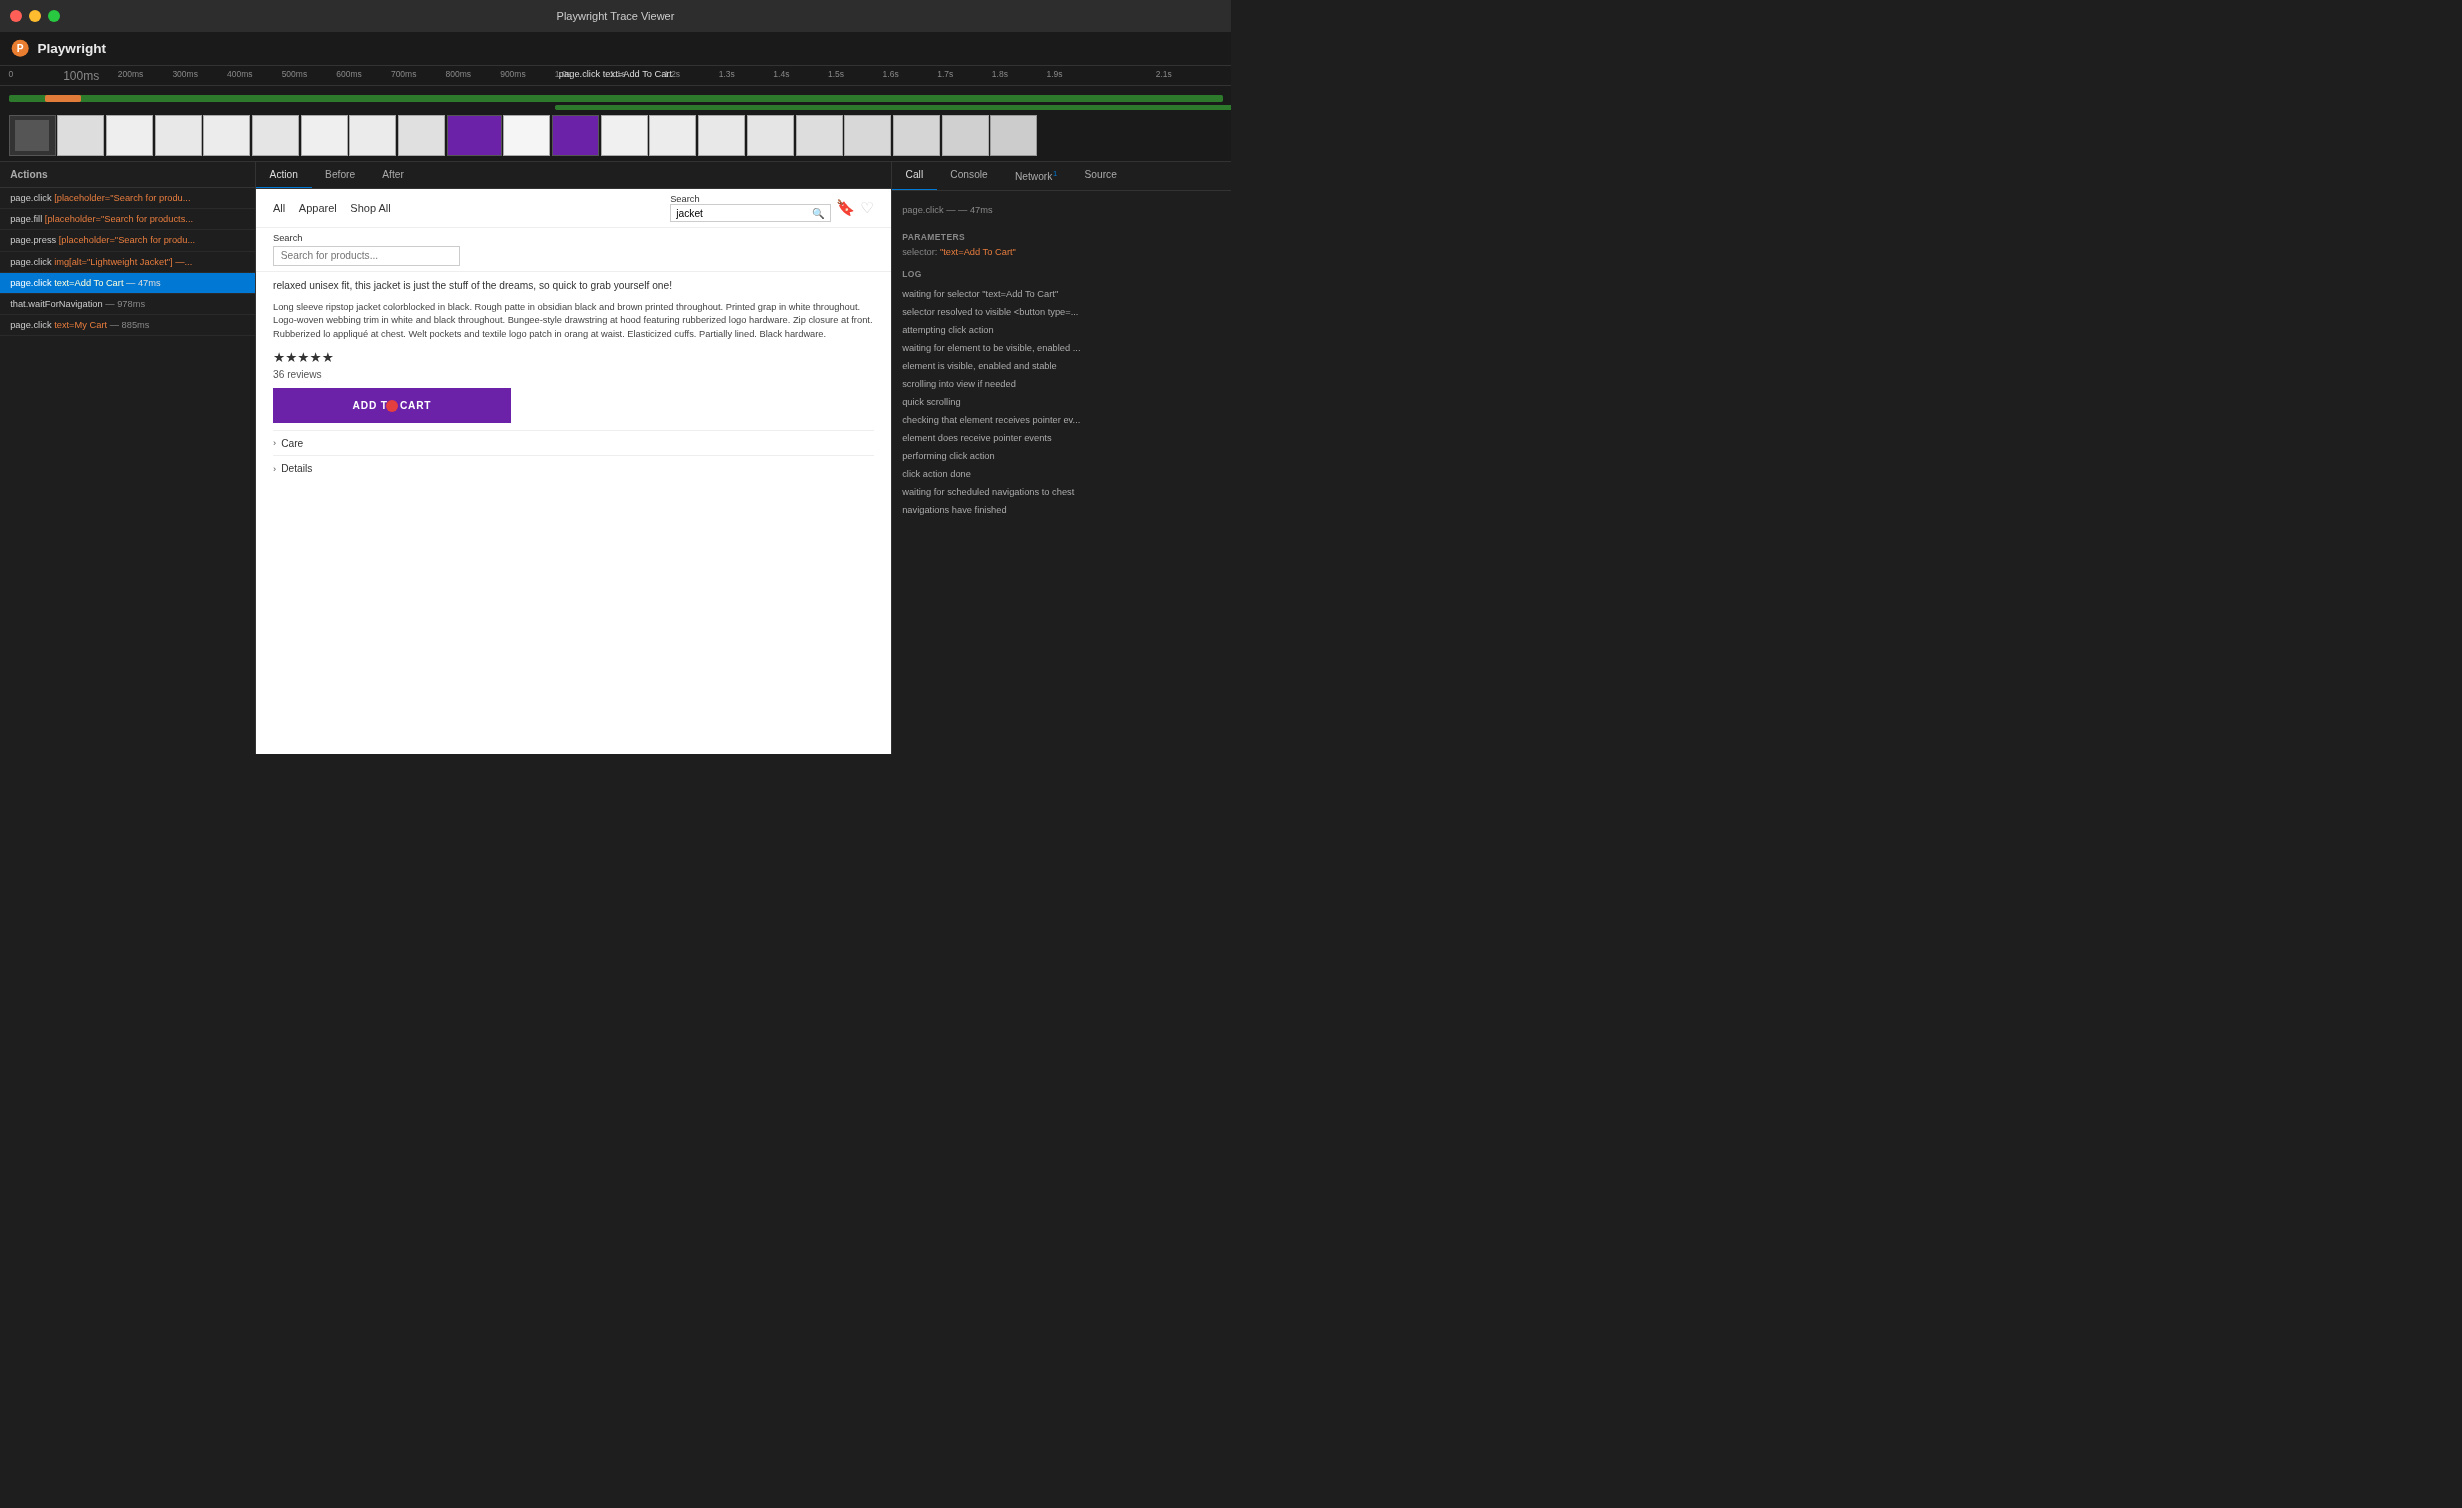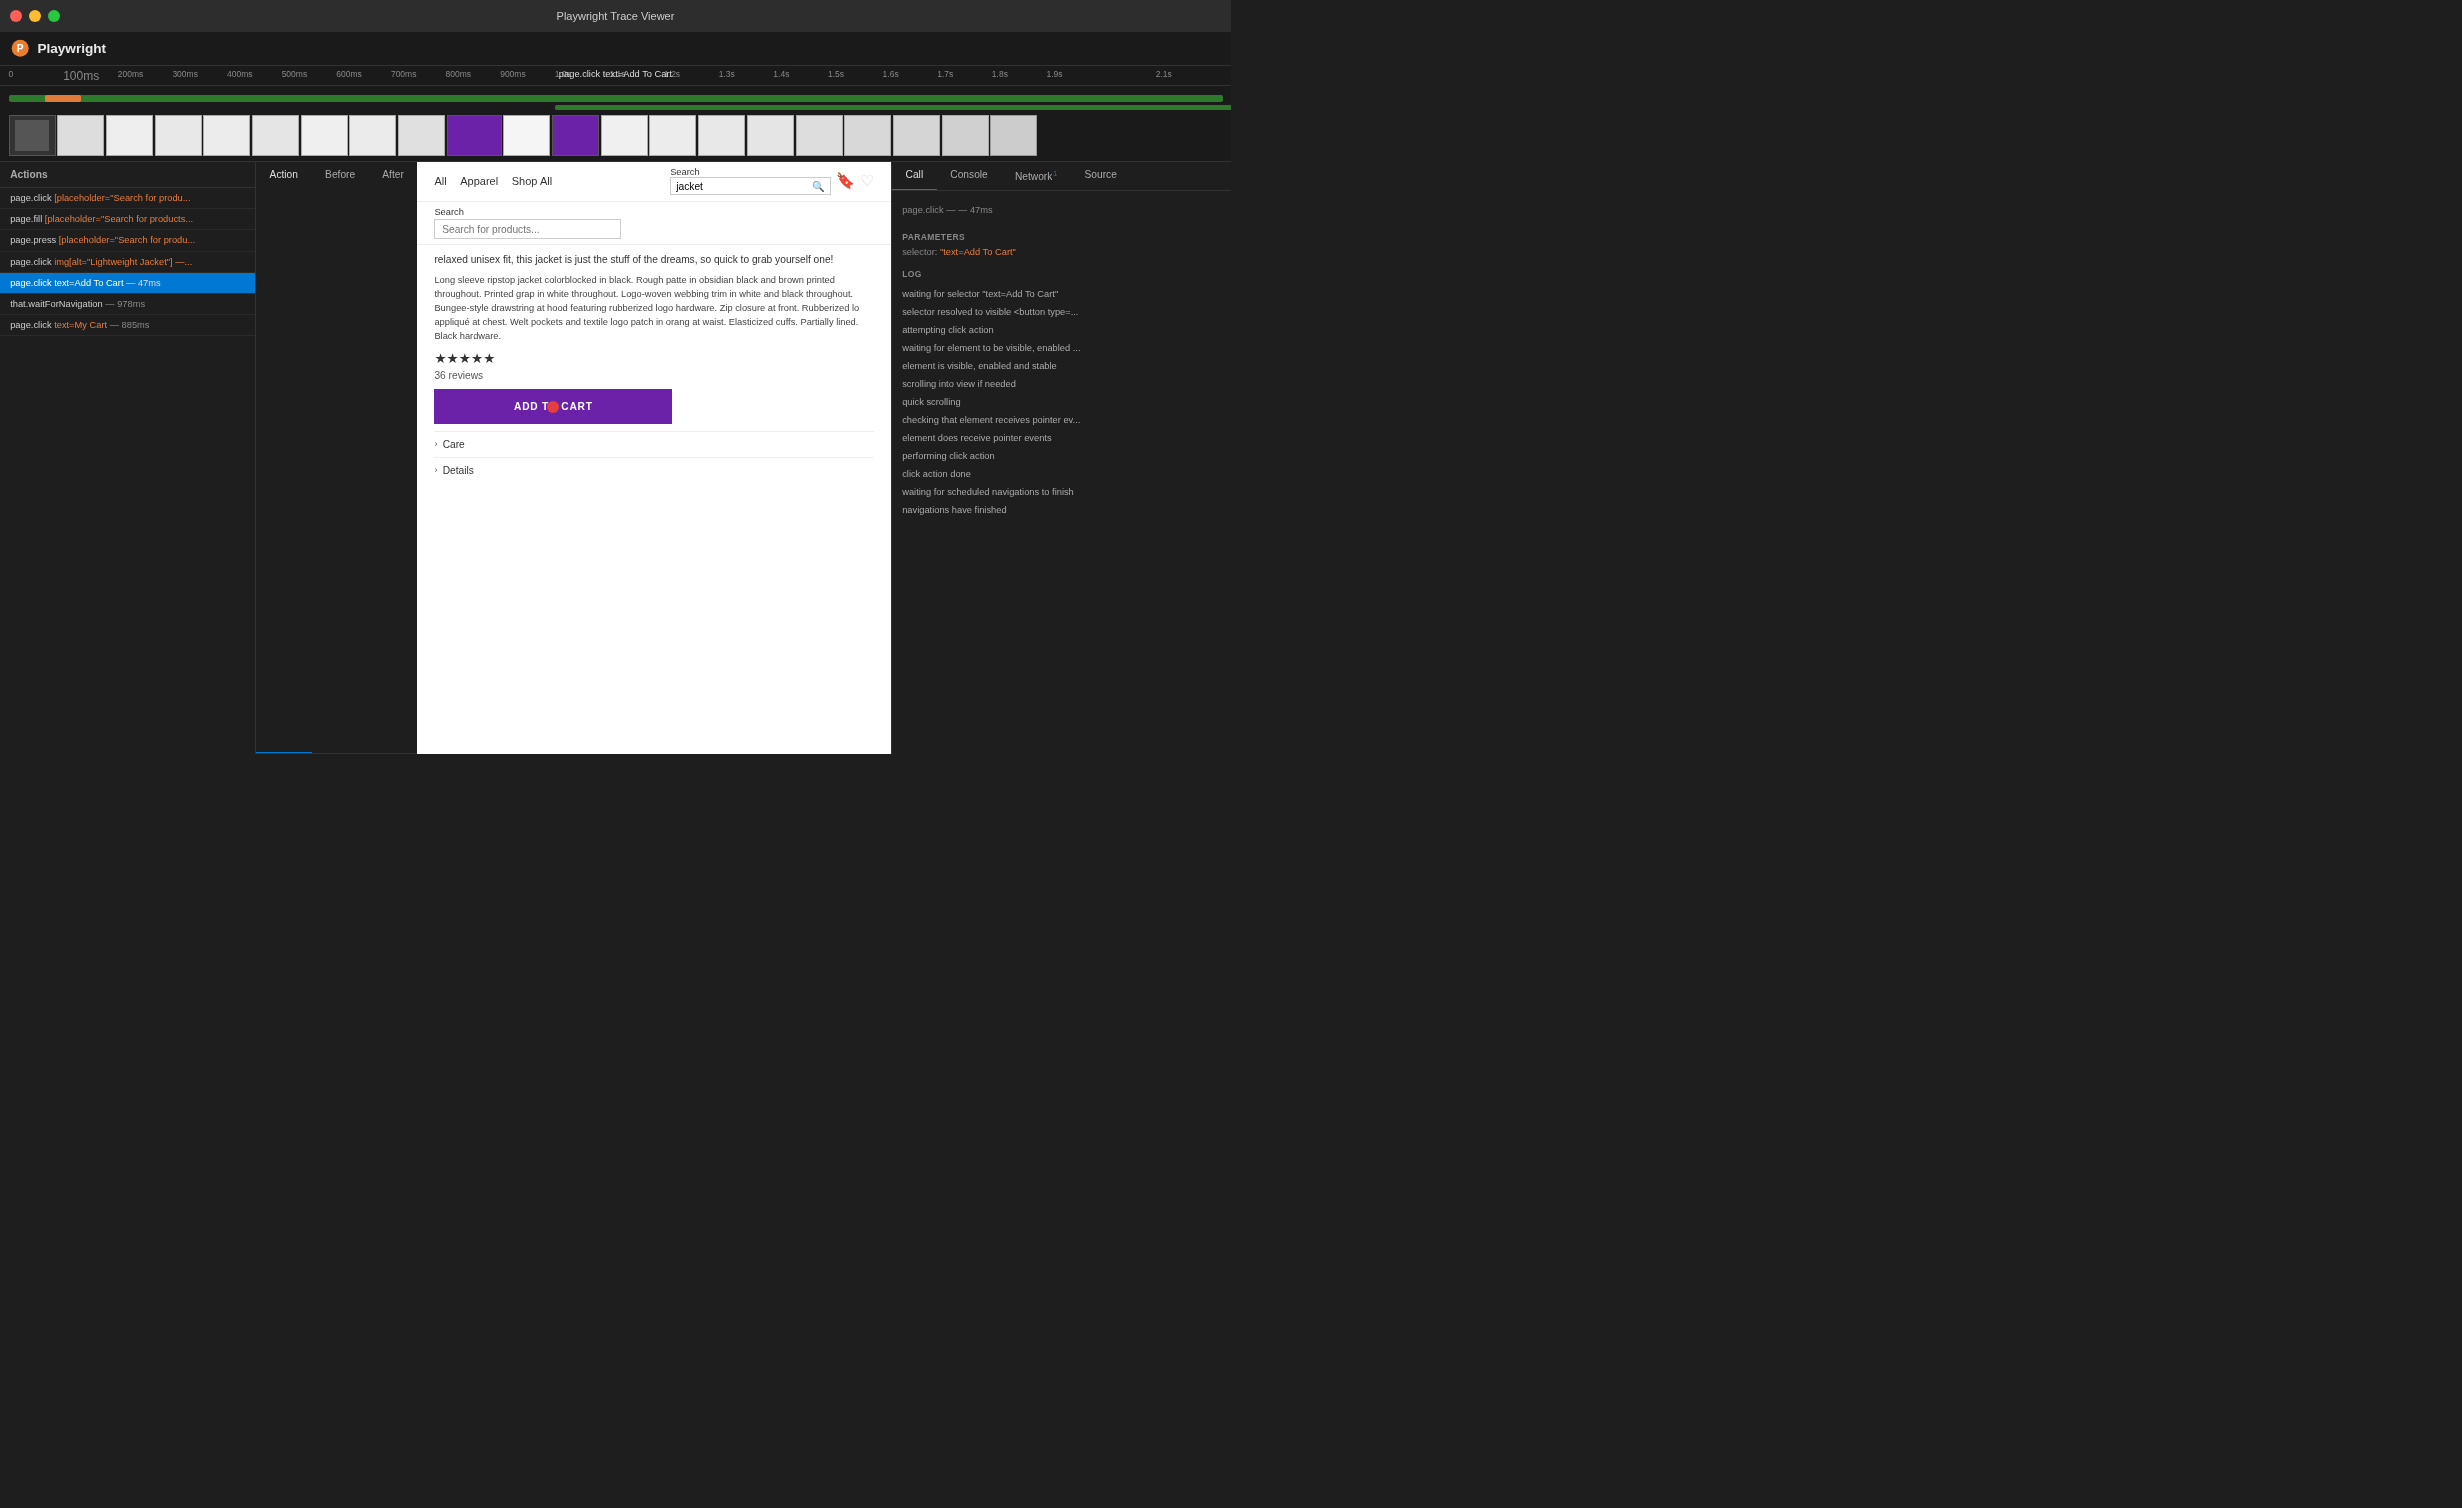--- a/index.html
+++ b/index.html
@@ -36,21 +36,21 @@
     .action-item { padding: 5.1px 10.2px; cursor: pointer; border-bottom: 0.8px solid #2a2a2a; font-size: 9.3px; white-space: nowrap; overflow: hidden; text-overflow: ellipsis; }
     .action-item.selected { background: #0078d4; color: white; }
     .action-item .action-name { color: #ccc; }
     .action-item.selected .action-name { color: white; }
     .action-item .action-selector { color: #e87d3e; }
     .action-item.selected .action-selector { color: #ffd; }
     .action-item .action-time { color: #888; }
     .action-item.selected .action-time { color: #ddd; }
 
     
-    .center-panel { flex: 1; background: #252525; display: flex; flex-direction: row; border-right: 0.8px solid #333; }
+    .center-panel { flex: 1; background: #252525; display: flex; flex-direction: column; border-right: 0.8px solid #333; }
     .center-tabs { display: flex; border-bottom: 0.8px solid #333; background: #1e1e1e; }
     .tab { padding: 6.8px 13.6px; cursor: pointer; font-size: 10.2px; color: #aaa; border-bottom: 1.7px solid transparent; }
     .tab.active { color: #ddd; border-bottom-color: #0078d4; }
     .center-content { flex: 1; overflow: hidden; position: relative; }
 
     
     .right-panel { width: 339px; background: #1e1e1e; display: flex; flex-direction: column; }
     .right-tabs { display: flex; border-bottom: 0.8px solid #333; background: #1e1e1e; }
     .right-content { flex: 1; overflow-y: auto; padding: 6.8px 0; }
     .call-info { padding: 6.8px 10.2px; font-size: 9.3px; }
@@ -277,20 +277,20 @@
         <div class="log-item">  selector resolved to visible &lt;button type=...</div>
         <div class="log-item">attempting click action</div>
         <div class="log-item">  waiting for element to be visible, enabled ...</div>
         <div class="log-item">  element is visible, enabled and stable</div>
         <div class="log-item">  scrolling into view if needed</div>
         <div class="log-item">  quick scrolling</div>
         <div class="log-item">  checking that element receives pointer ev...</div>
         <div class="log-item">  element does receive pointer events</div>
         <div class="log-item">  performing click action</div>
         <div class="log-item">  click action done</div>
-        <div class="log-item">waiting for scheduled navigations to finish</div>
+        <div class="log-item">waiting for scheduled navigations to chest</div>
         <div class="log-item">  navigations have finished</div>
       </div>
     </div>
   </div>
 
 </div>
 
 
 </body></html>

